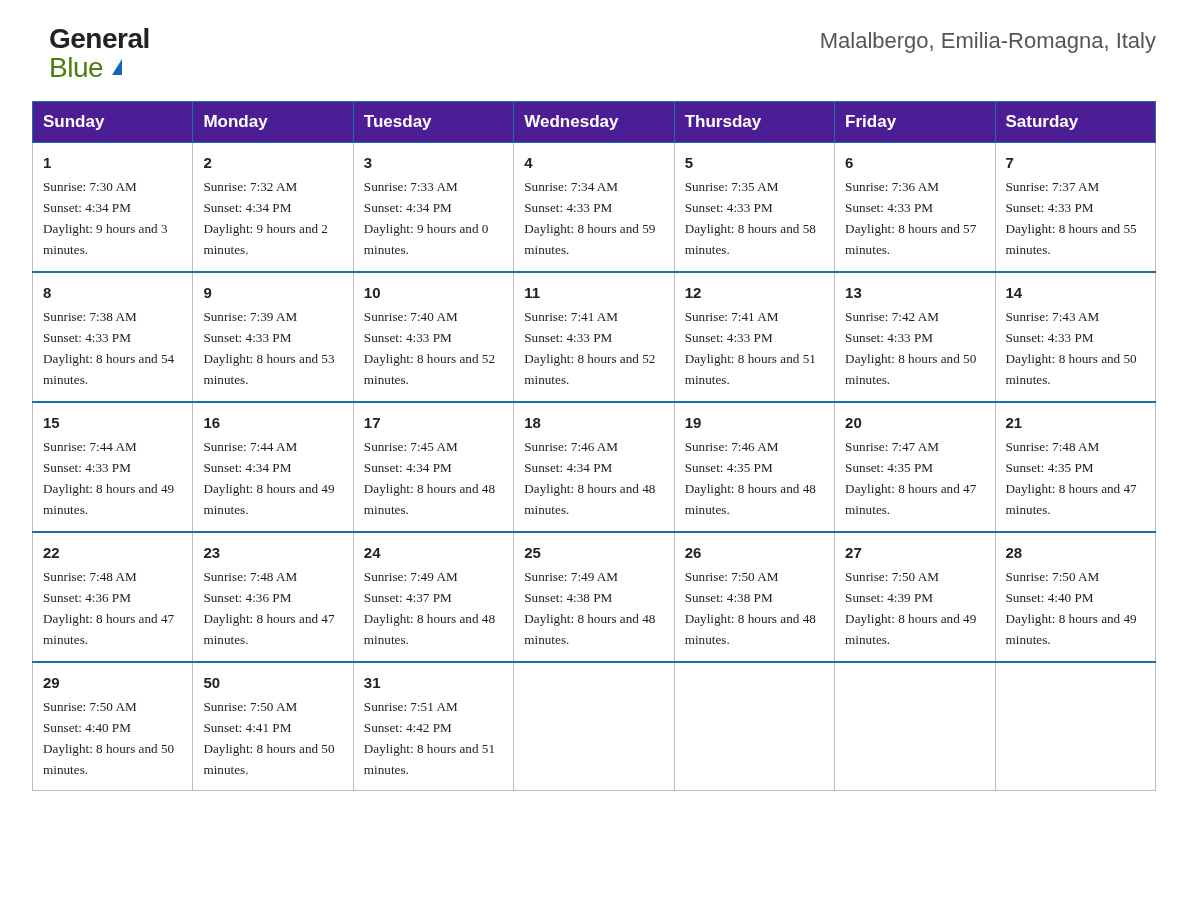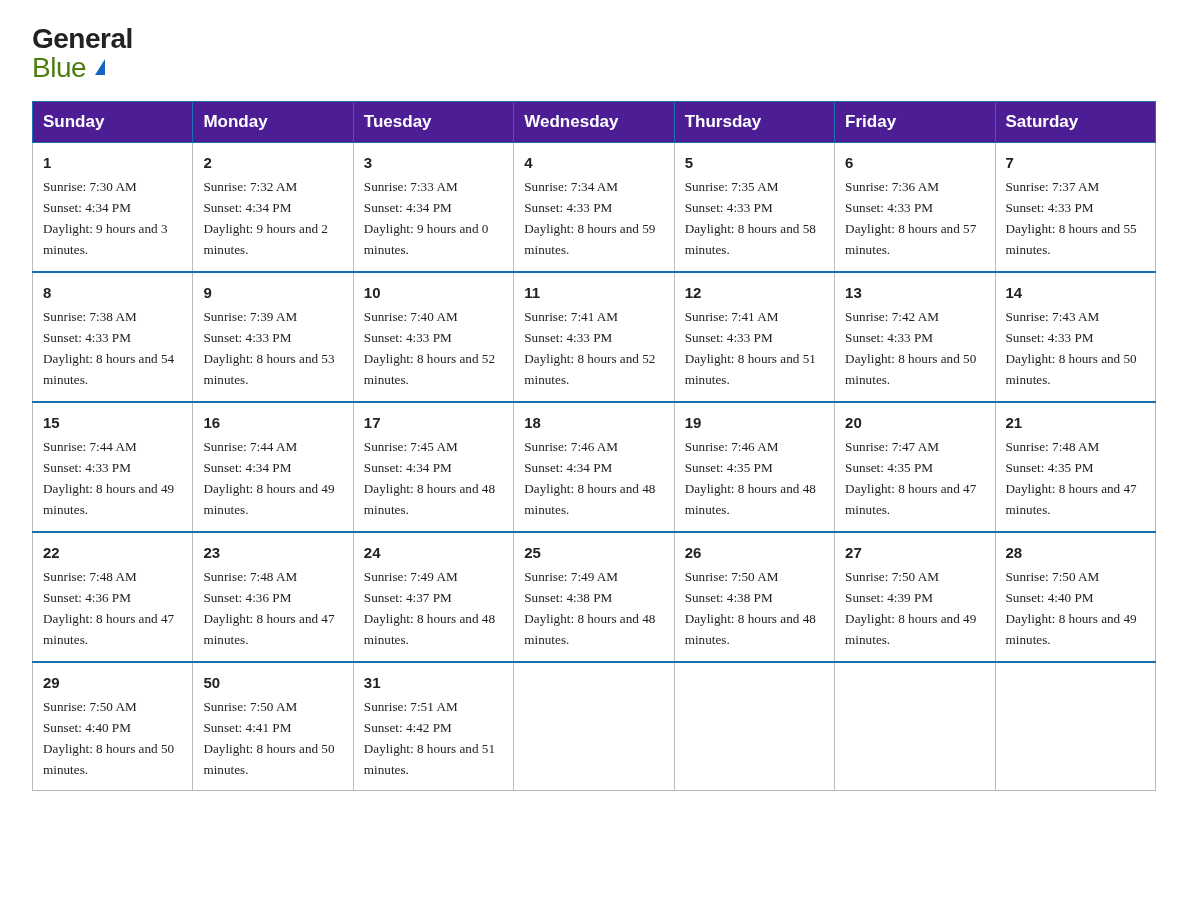--- a/index.html
+++ b/index.html
@@ -9,20 +9,21 @@
       color: #222;
       width: 1188px;
       min-height: 918px;
       padding: 24px 32px 32px 32px;
     }
     .header {
       display: flex;
       justify-content: space-between;
       align-items: flex-start;
       margin-bottom: 18px;
+      margin-left: 17px;
     }
     .logo {
       display: flex;
       flex-direction: column;
       align-items: flex-start;
       line-height: 1;
     }
     .logo-general {
       font-size: 28px;
       font-weight: bold;
@@ -123,20 +124,21 @@
       <div class="logo-text-block">
         <span class="logo-general">General</span>
         <span class="logo-blue">
           <span>Blue</span>
           <span class="logo-triangle"></span>
         </span>
       </div>
     </div>
   </div>
   <div class="title-block">
+    <div class="title-location">Malalbergo, Emilia-Romagna, Italy</div>
   </div>
 </div>
 
 <table class="calendar">
   <thead>
     <tr>
     <th>Sunday</th>
         <th>Monday</th>
         <th>Tuesday</th>
         <th>Wednesday</th>

